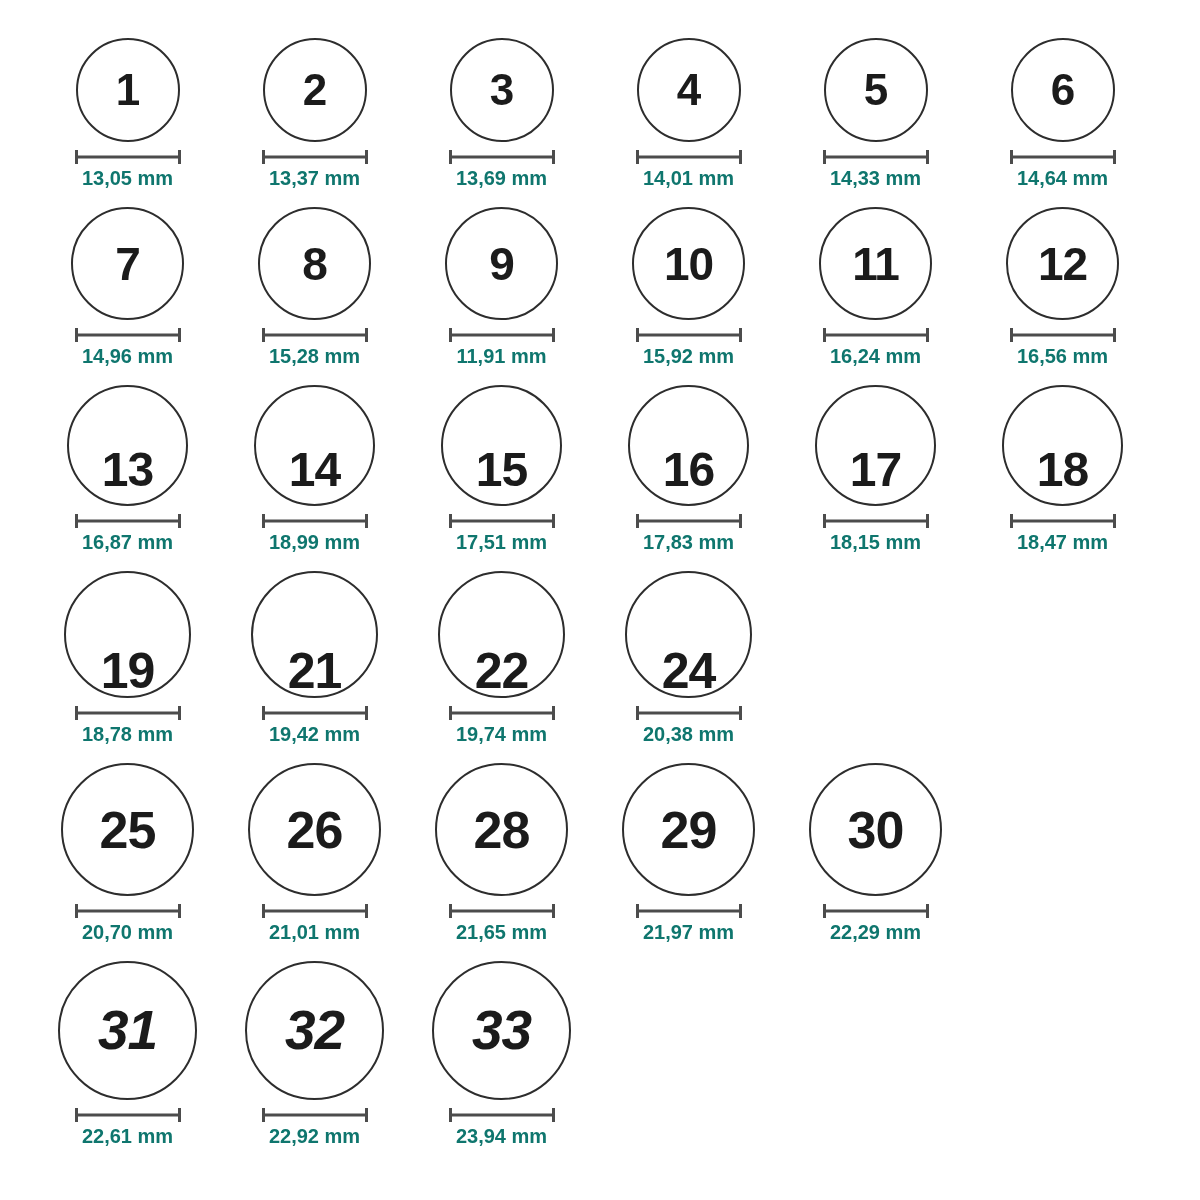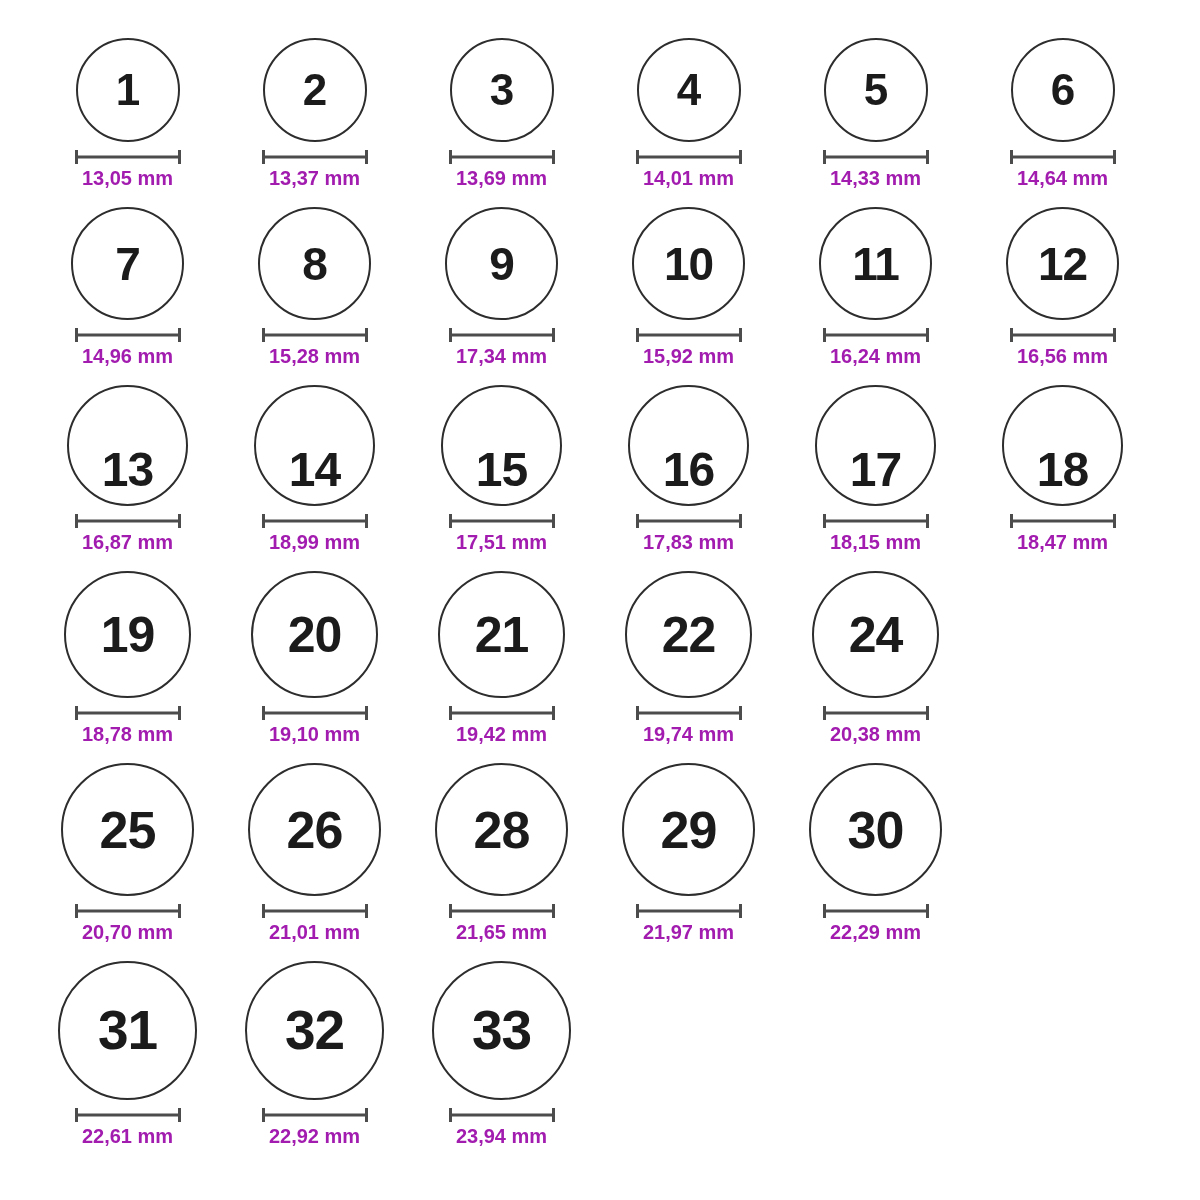--- a/index.html
+++ b/index.html
@@ -40,23 +40,23 @@
   .num {
     font-weight: bold;
     color: #1b1b1b;
     line-height: 1;
     letter-spacing: -1px;
   }
   
   .row-0 .circle { width: 104px; height: 104px; }
   .row-1 .circle { width: 113px; height: 113px; }
   .row-2 .circle { width: 121px; height: 121px; }
-  .row-3 .circle { width: 127px; height: 127px; }
+  .row-3 .circle { width: 127px; height: 127px; align-items: flex-end; }
   .row-4 .circle { width: 133px; height: 133px; }
-  .row-5 .circle { width: 139px; height: 139px; }
+  .row-5 .circle { width: 139px; height: 139px; font-style: italic; }
   .row-0 .num { font-size: 44px; }
   .row-1 .num { font-size: 46px; }
   .row-2 .num { font-size: 48px; margin-top: 48px; }
   .row-3 .num { font-size: 50px; }
   .row-4 .num { font-size: 52px; }
   .row-5 .num { font-size: 55px; }
   
   .bar {
     width: 106px;
     height: 14px;
@@ -80,21 +80,21 @@
     right: 0;
     top: 50%;
     height: 3px;
     transform: translateY(-50%);
     background: #4c4c4c;
   }
   .label {
     margin-top: 3px;
     font-size: 20px;
     font-weight: bold;
-    color: #a21caf;
+    color: #0f766e;
     white-space: nowrap;
   }
 </style>
 </head>
 <body>
 
 <div id="canvas">
     <div class="row row-0">
       <div class="cell">
         <div class="circle">
@@ -170,21 +170,21 @@
         </div>
         <div class="label">15,28 mm</div>
       </div>
       <div class="cell">
         <div class="circle">
           <span class="num">9</span>
         </div>
         <div class="bar">
           <div class="line"></div>
         </div>
-        <div class="label">17,34 mm</div>
+        <div class="label">11,91 mm</div>
       </div>
       <div class="cell">
         <div class="circle">
           <span class="num">10</span>
         </div>
         <div class="bar">
           <div class="line"></div>
         </div>
         <div class="label">15,92 mm</div>
       </div>
@@ -265,29 +265,20 @@
     </div>
     <div class="row row-3">
       <div class="cell">
         <div class="circle">
           <span class="num">19</span>
         </div>
         <div class="bar">
           <div class="line"></div>
         </div>
         <div class="label">18,78 mm</div>
-      </div>
-      <div class="cell">
-        <div class="circle">
-          <span class="num">20</span>
-        </div>
-        <div class="bar">
-          <div class="line"></div>
-        </div>
-        <div class="label">19,10 mm</div>
       </div>
       <div class="cell">
         <div class="circle">
           <span class="num">21</span>
         </div>
         <div class="bar">
           <div class="line"></div>
         </div>
         <div class="label">19,42 mm</div>
       </div>

